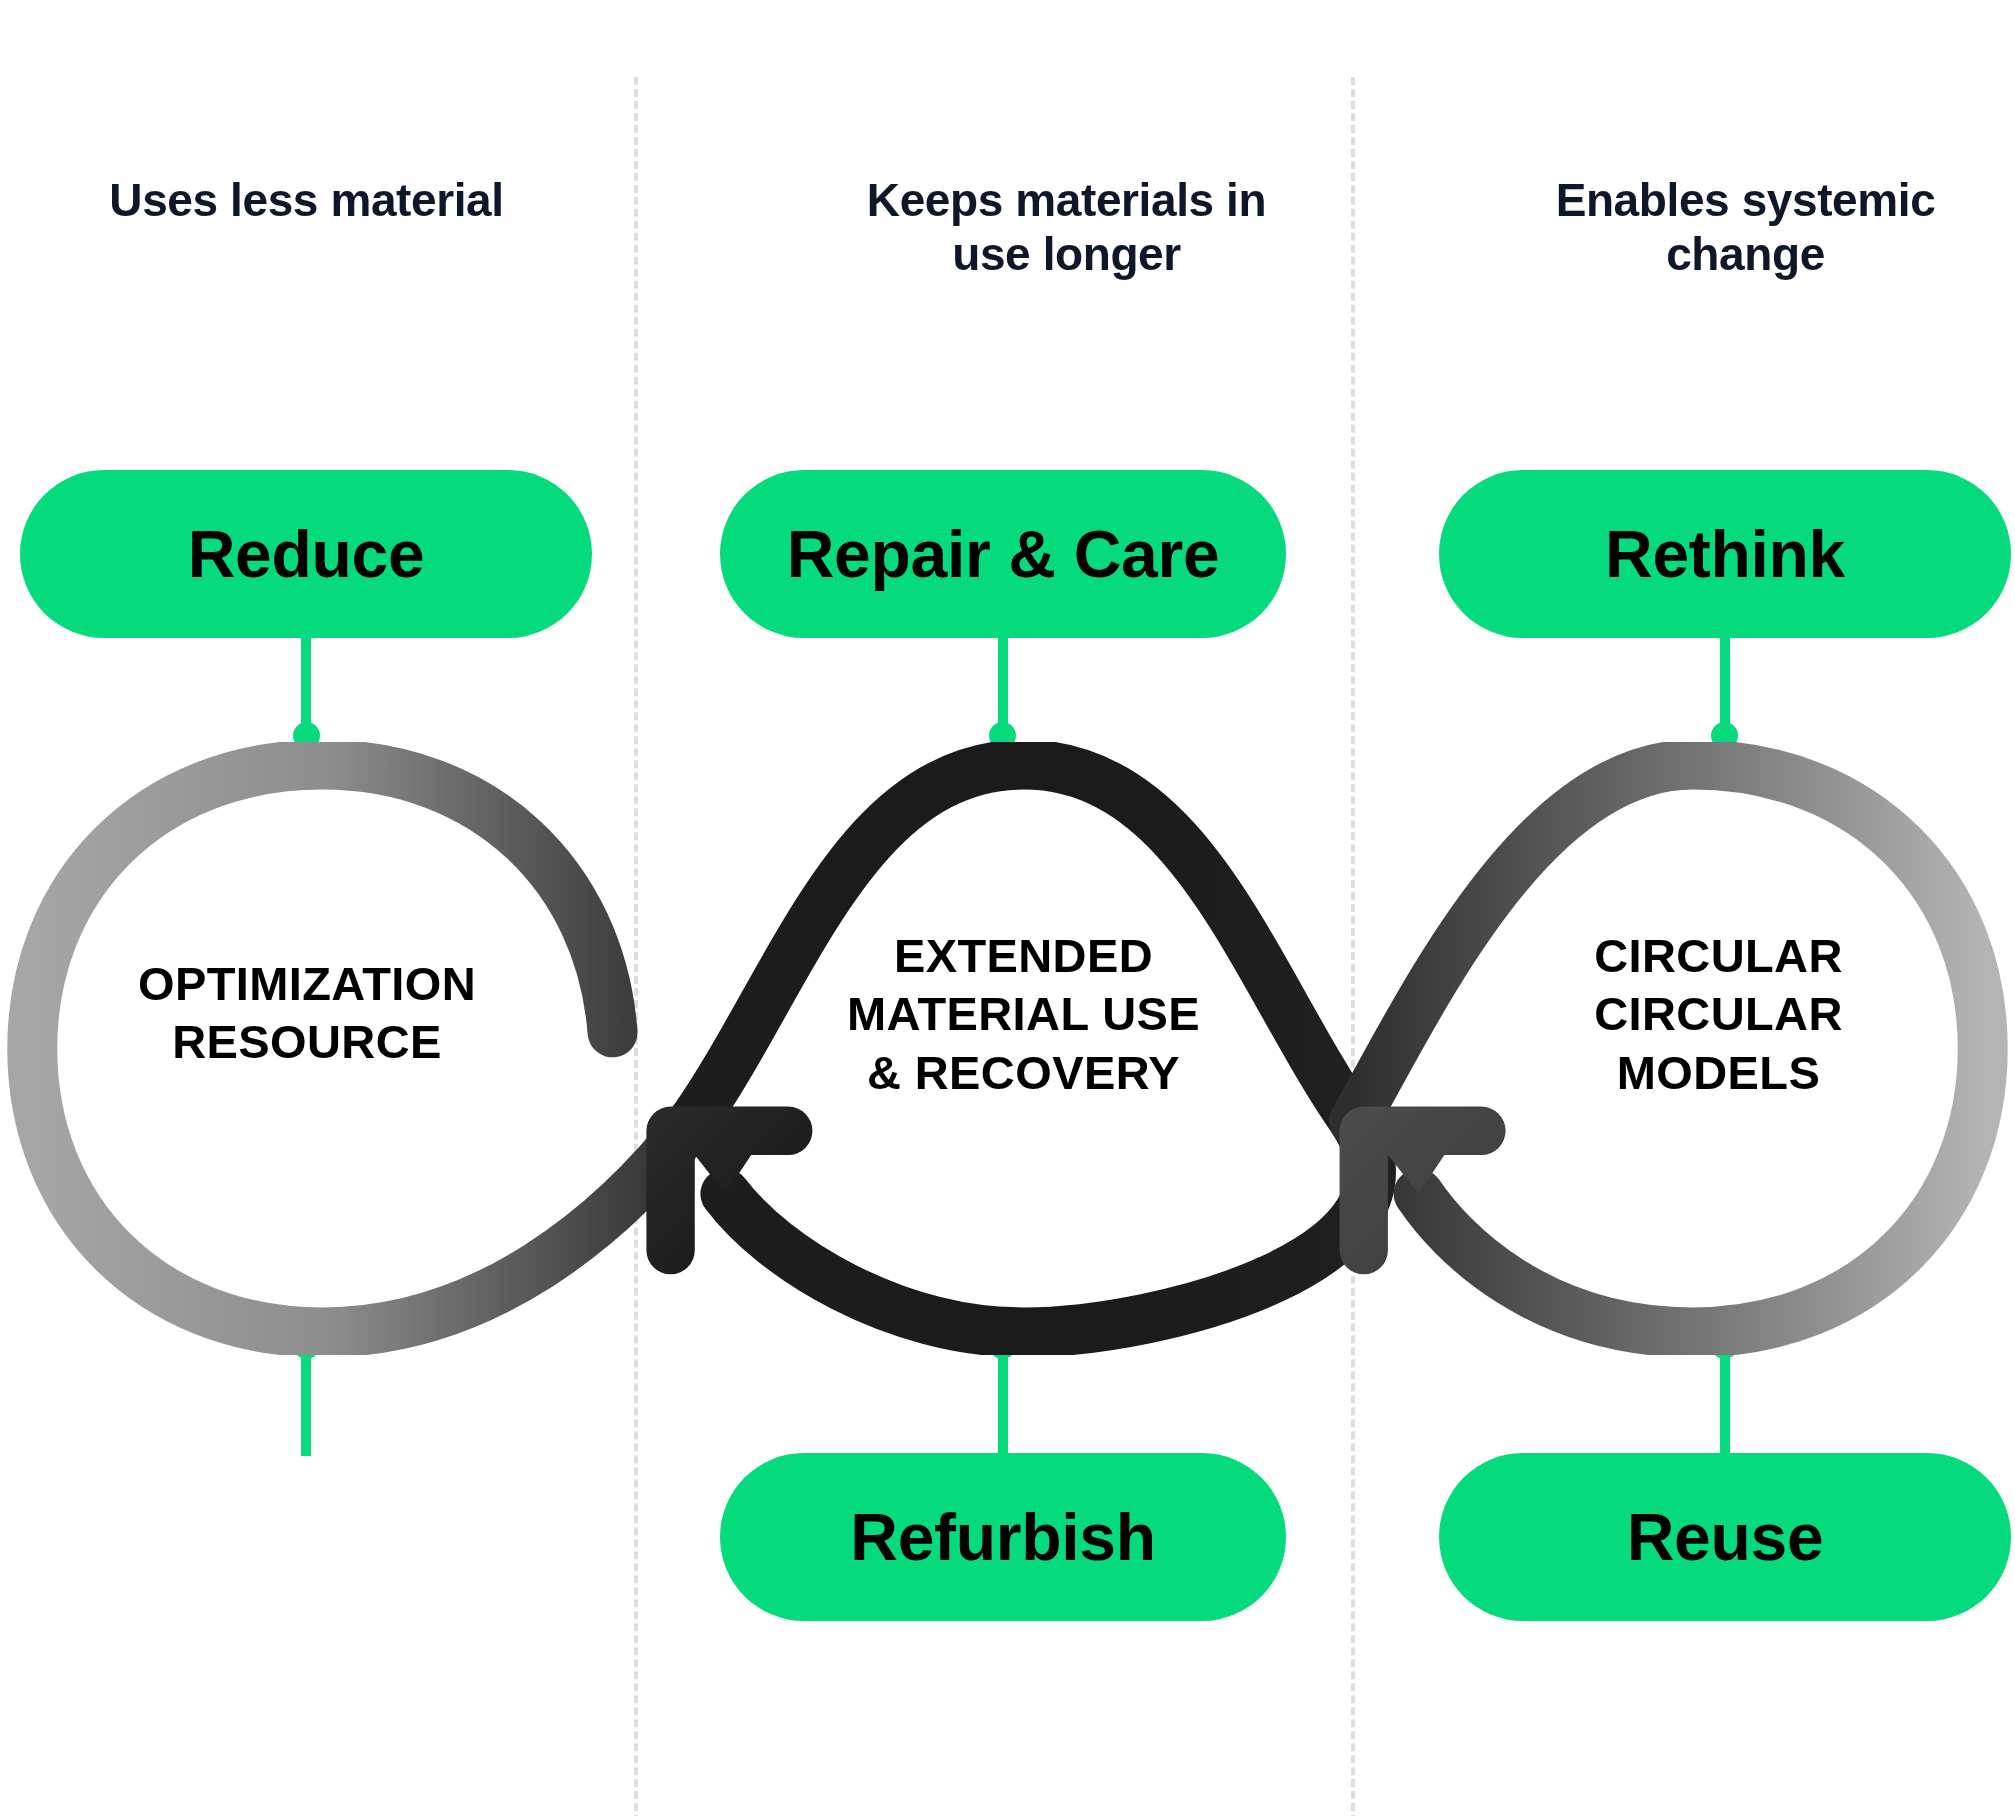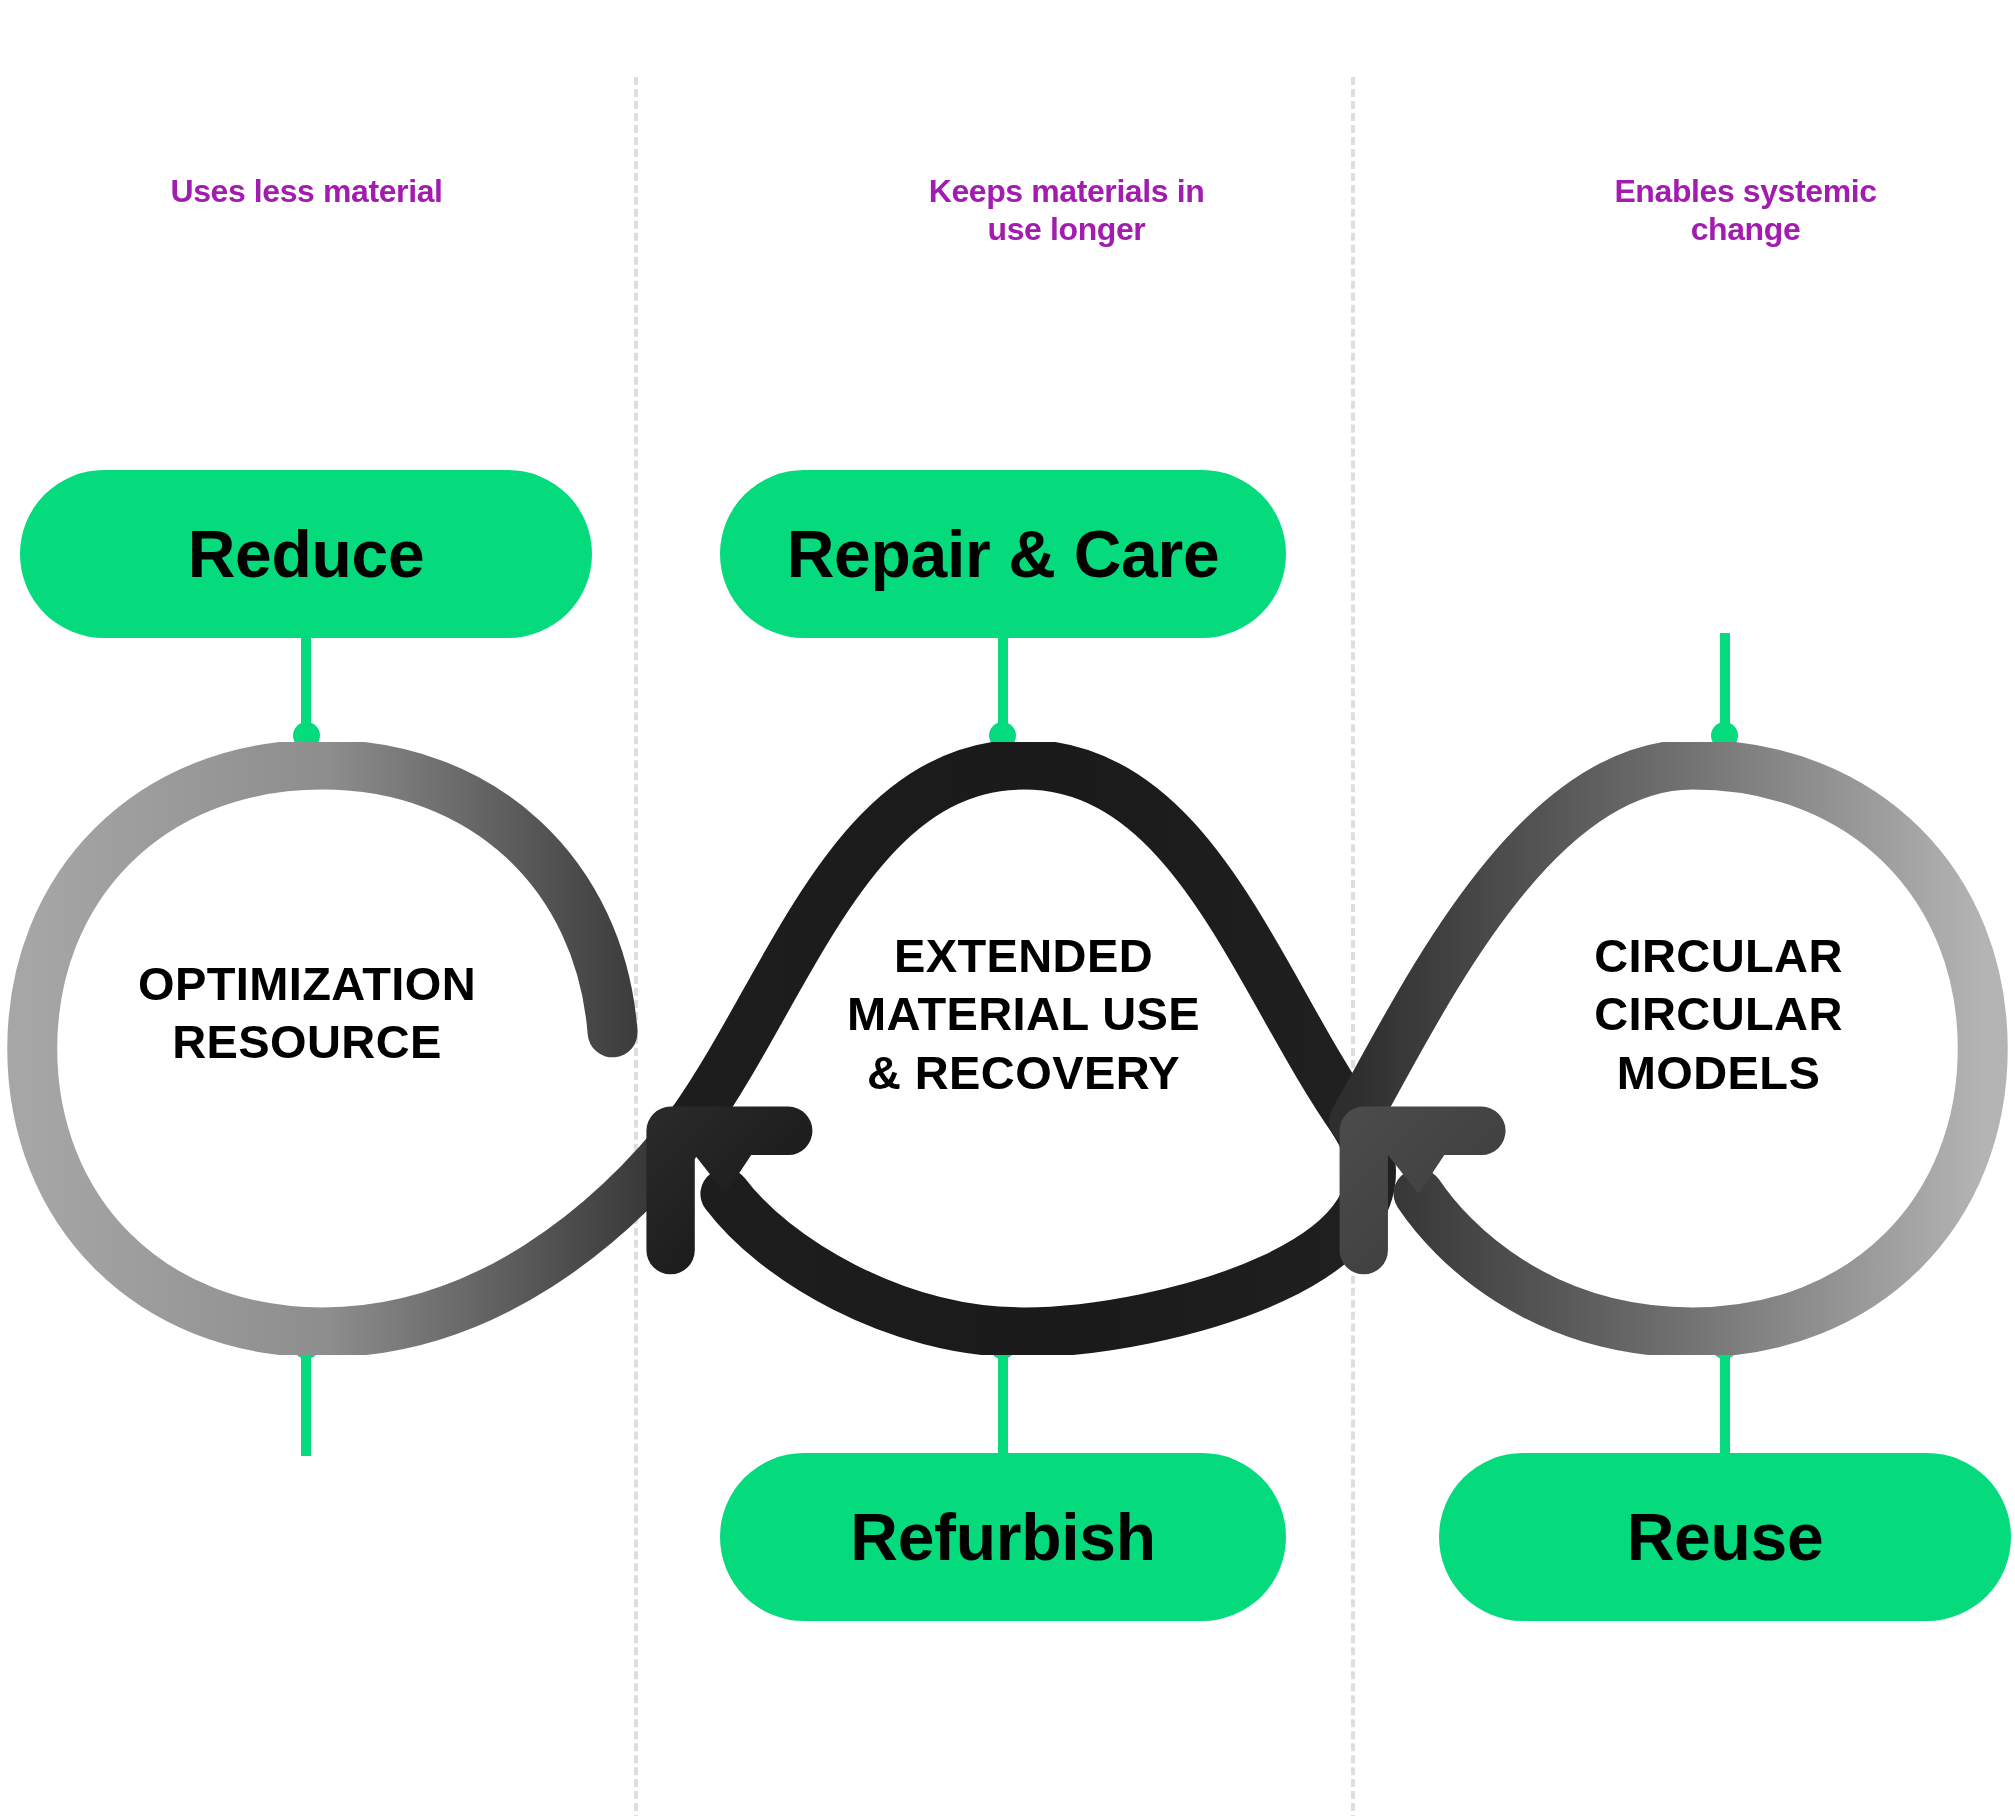--- a/index.html
+++ b/index.html
@@ -27,22 +27,22 @@
     border-left: 4px dashed #dedede;
   }
   .divider.d1 { left: 634px; }
   .divider.d2 { left: 1351px; }
 
   
   .caption {
     position: absolute;
     width: 613px;
     text-align: center;
-    color: #a21caf;
-    font-size: 32px;
+    color: #0f172a;
+    font-size: 46px;
     font-weight: 700;
     line-height: 1.18;
     letter-spacing: -0.4px;
   }
   .caption.c1 { left: 0px;    top: 173px; }
   .caption.c2 { left: 760px;  top: 173px; }
   .caption.c3 { left: 1439px; top: 173px; }
 
   
   .pill {
@@ -128,20 +128,21 @@
     <div>Keeps materials in</div>
     <div>use longer</div>
   </div>
   <div class="caption c3">
     <div>Enables systemic</div>
     <div>change</div>
   </div>
 
   <div class="pill top col1">Reduce</div>
   <div class="pill top col2">Repair &amp; Care</div>
+  <div class="pill top col3">Rethink</div>
 
   <div class="pill bottom col2">Refurbish</div>
   <div class="pill bottom col3">Reuse</div>
 
   <div class="stem top s1"></div>
   <div class="stem top s2"></div>
   <div class="stem top s3"></div>
   <div class="stem bottom s1"></div>
   <div class="stem bottom s2"></div>
   <div class="stem bottom s3"></div>

